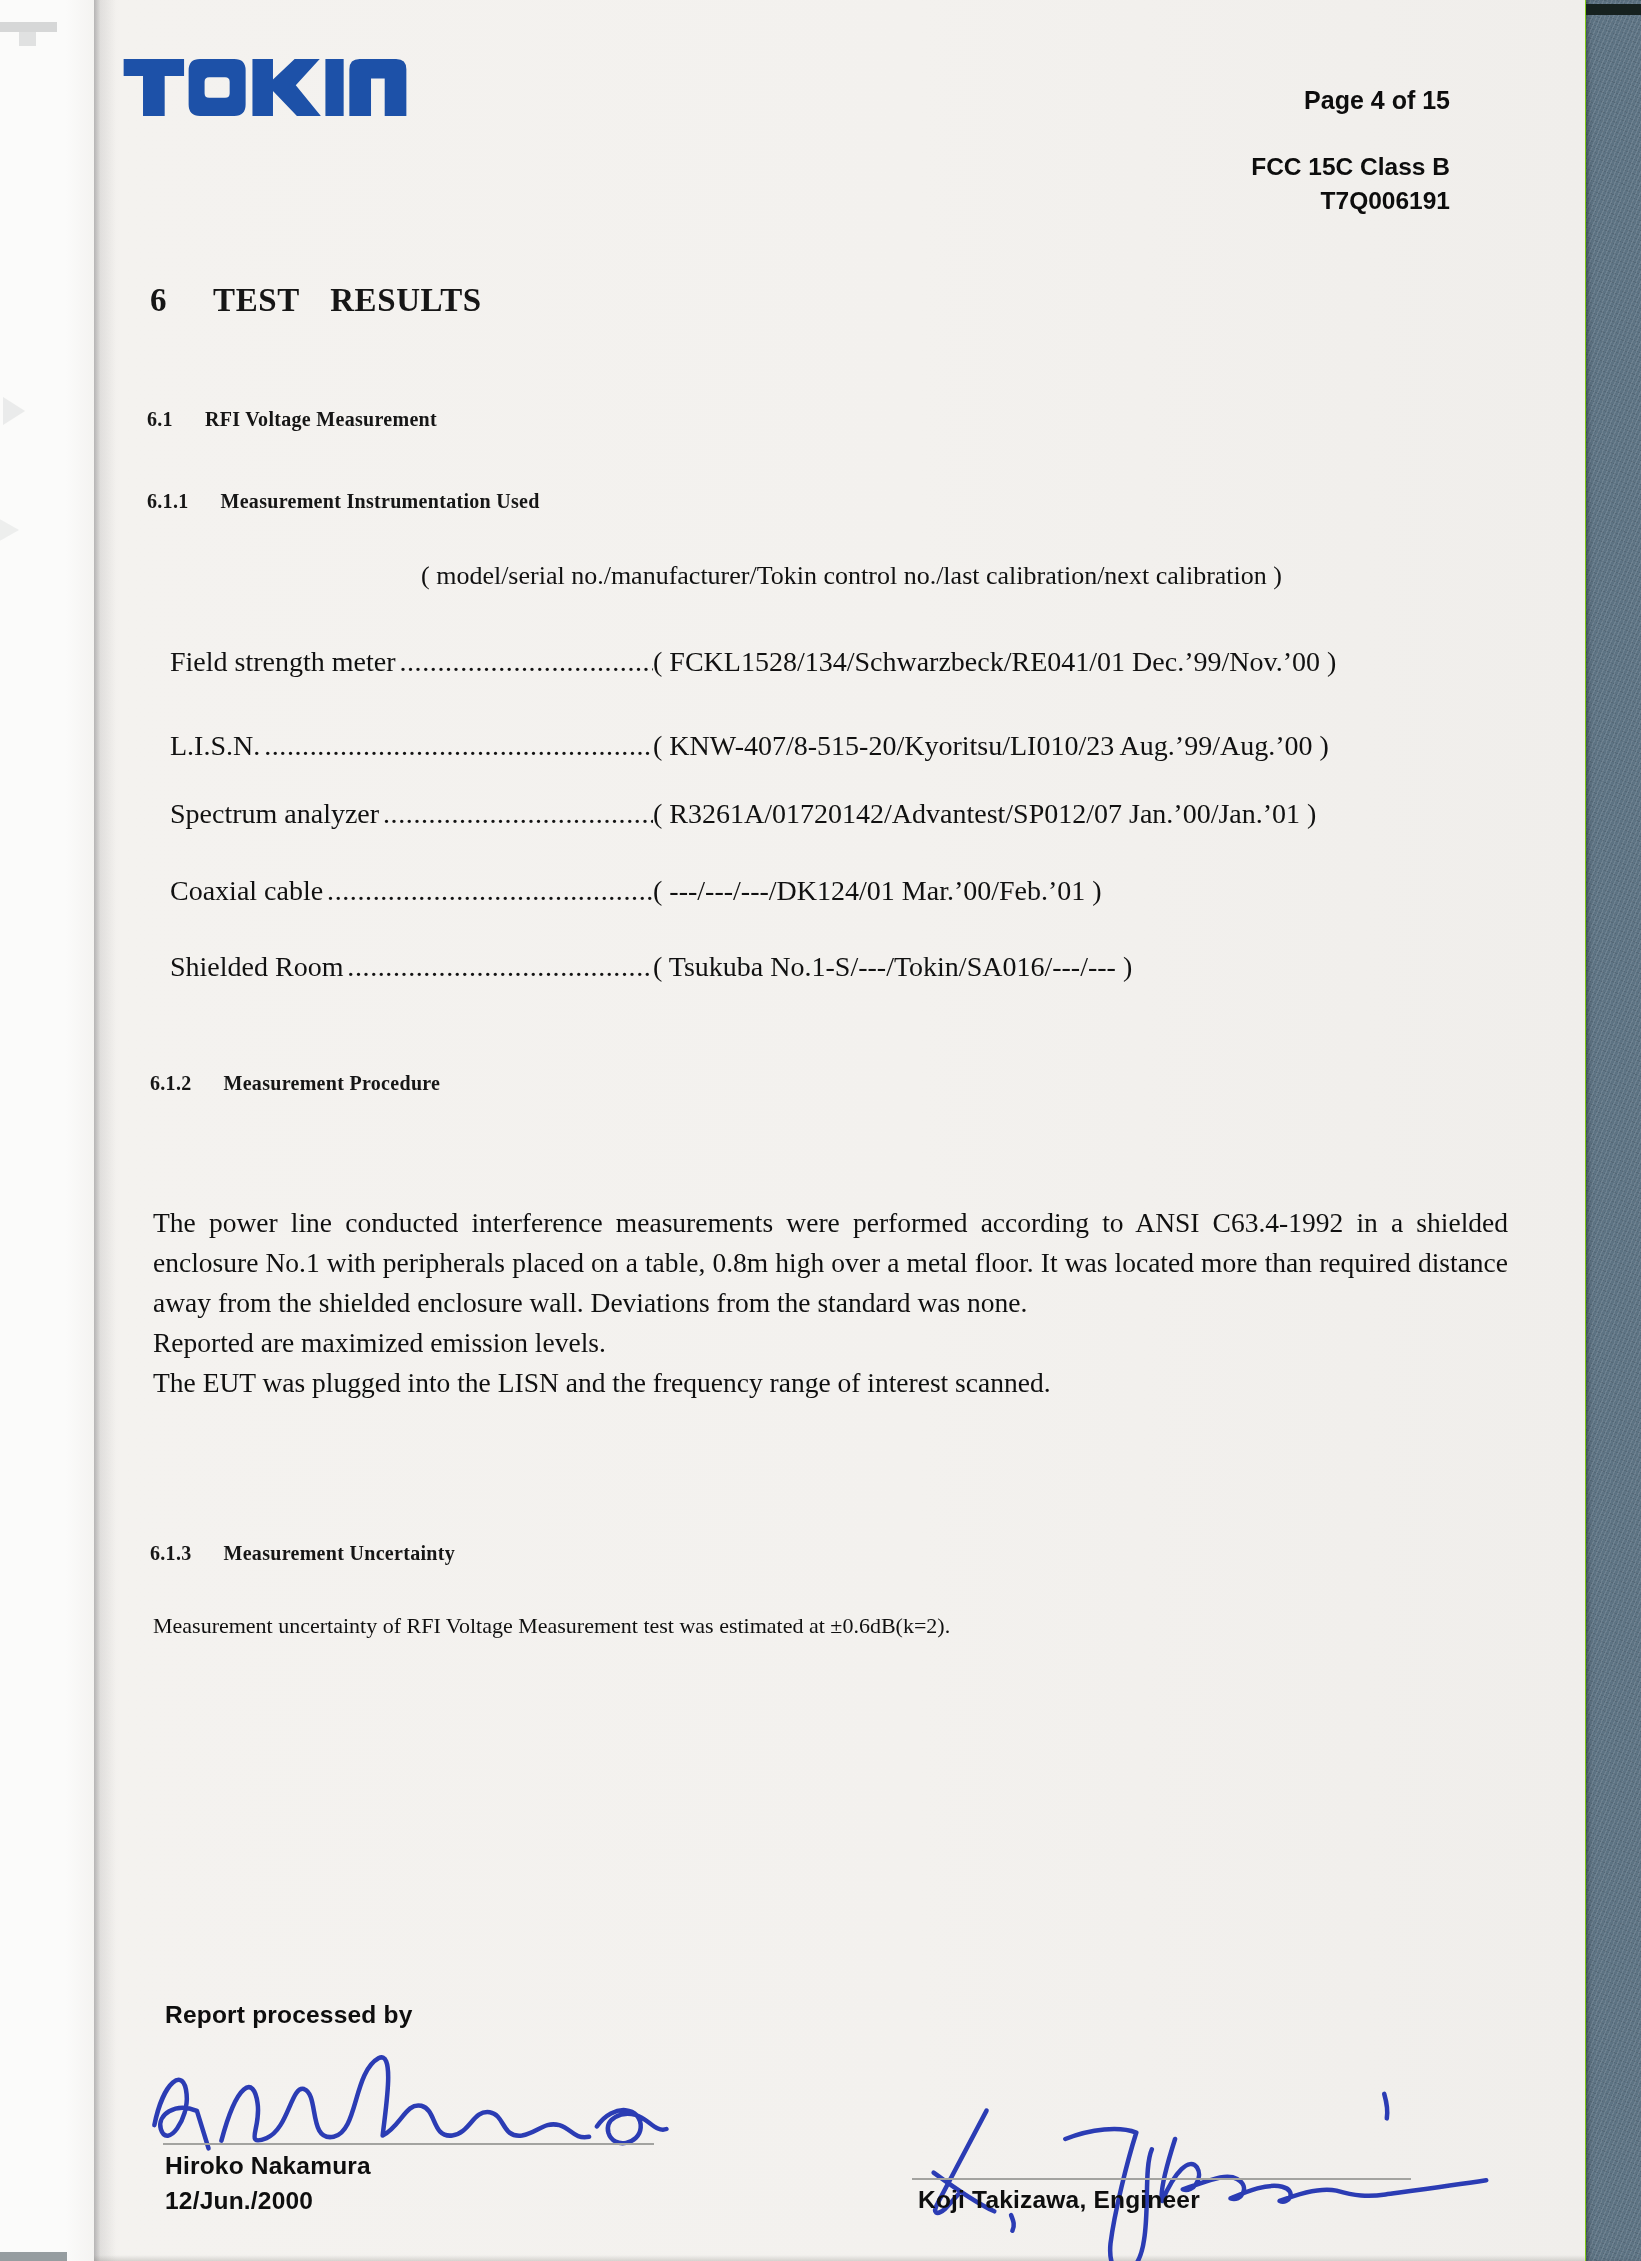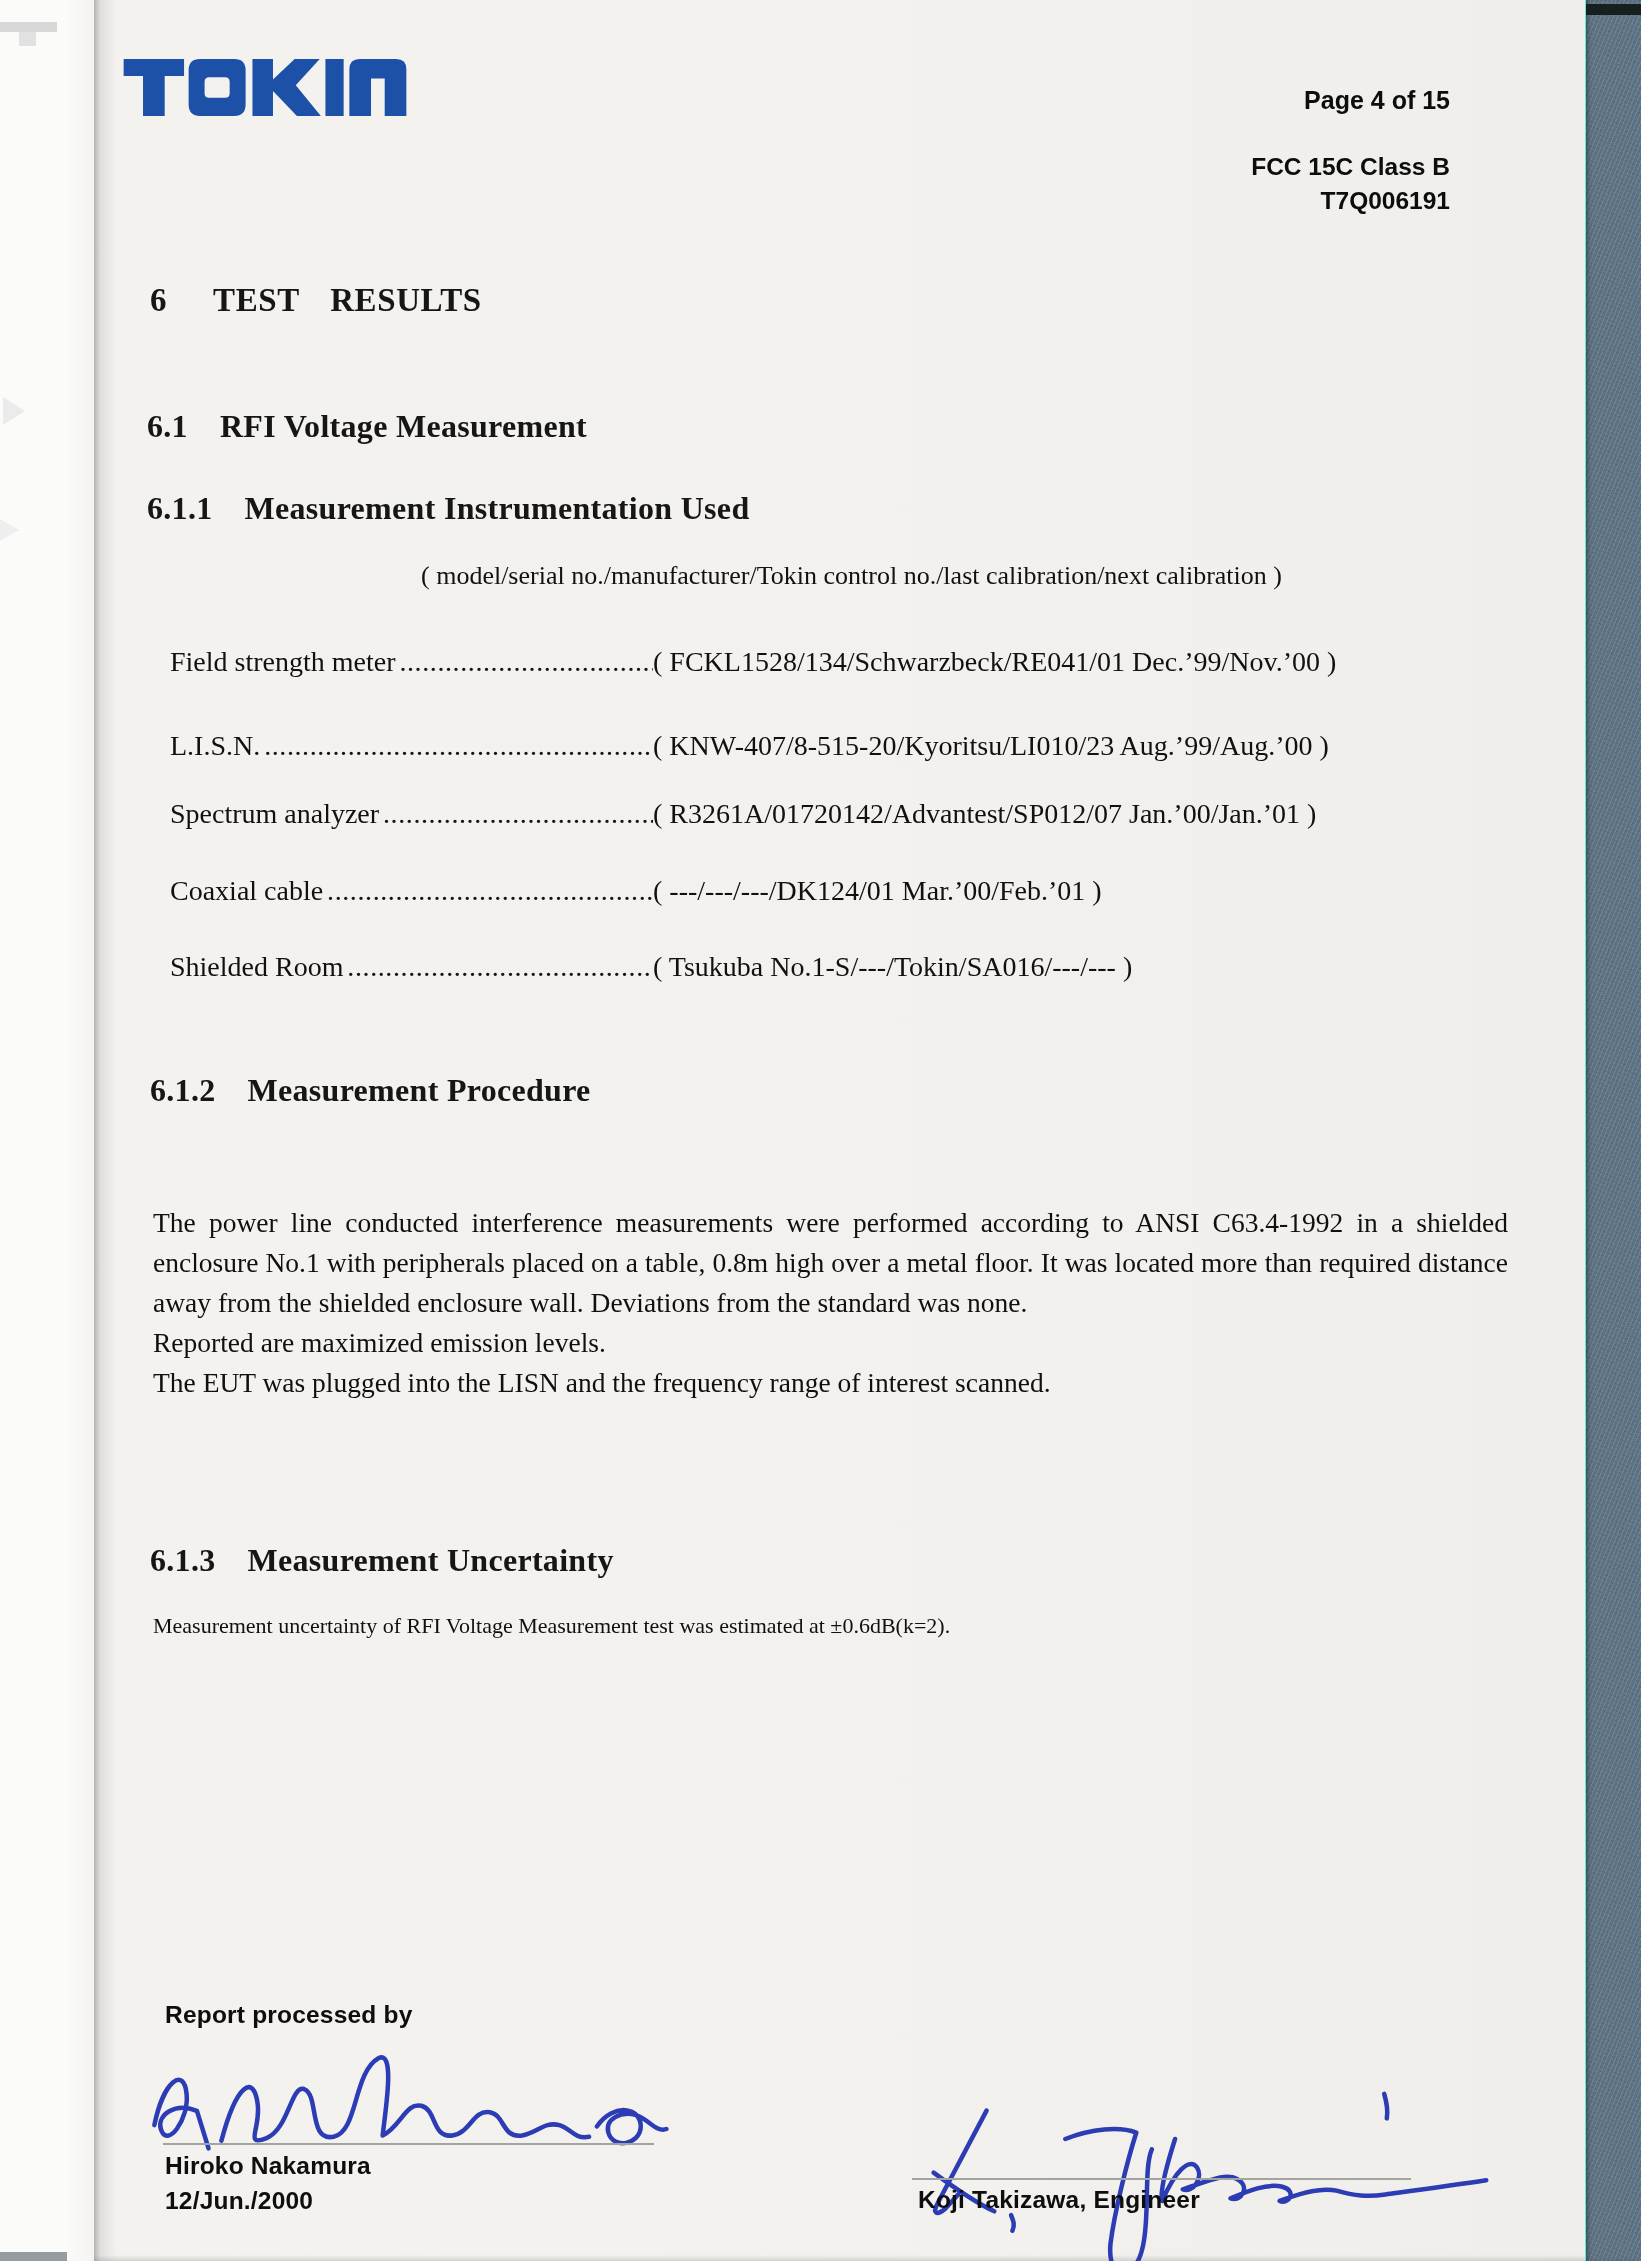--- a/index.html
+++ b/index.html
@@ -1,16 +1,16 @@
 <!DOCTYPE html>
 <html style="font-size:10.3px"><head>
 <meta charset="utf-8">
 <style>
   html,body{margin:0;padding:0;background:#ffffff;}
-  .shot{position:relative;width:1641px;height:2261px;overflow:hidden;background:#5eead4;
+  .shot{position:relative;width:1641px;height:2261px;overflow:hidden;background:#84cc16;
         font-family:"Liberation Serif", serif;color:#161616;}
 
   
   .under-page{position:absolute;left:0;top:0;width:94px;height:2261px;
               background:linear-gradient(90deg,#fbfbfa 0 70%,#f4f3f1);}
   .ghost-bar{position:absolute;left:0;top:22px;width:57px;height:9.7px;background:#c9cbcb;opacity:.75;}
   .ghost-stem{position:absolute;left:19.4px;top:32px;width:17px;height:14px;background:#d4d6d6;opacity:.7;}
   .ghost-arrow1{position:absolute;left:2.6px;top:397px;width:0;height:0;opacity:.5;
       border-top:14px solid transparent;border-bottom:14px solid transparent;border-left:22px solid #d9dbdb;}
   .ghost-arrow2{position:absolute;left:-3.9px;top:517px;width:0;height:0;opacity:.45;
@@ -39,21 +39,21 @@
   
   .hdr-sans{position:absolute;right:191px;text-align:right;
      font-family:"Liberation Sans", sans-serif;font-weight:bold;color:#0d0d0d;}
   .page-num{top:86px;font-size:25px;}
   .doc-ref{top:150px;font-size:24.5px;line-height:34px;}
 
   
   .h-main{position:absolute;left:150px;top:282px;font-size:33px;font-weight:bold;letter-spacing:0.6px;}
   .h-main .num{margin-right:35px;}
   .h-main .ttl{word-spacing:22px;margin-left:11px;}
-  .h-sub{position:absolute;font-size:32px;font-weight:bold;letter-spacing:0.3px;}
+  .h-sub{position:absolute;font-size:20px;font-weight:bold;letter-spacing:0.3px;}
   .h-sub .num{margin-right:32px;}
   .h61{left:147px;top:408px;}
   .h611{left:147px;top:490px;}
   .h612{left:150px;top:1072px;}
   .h613{left:150px;top:1542px;}
 
   .legend{position:absolute;left:421px;top:561px;font-size:26px;white-space:nowrap;color:#111;}
 
   
   .inst-row{position:absolute;left:170px;width:1343px;display:flex;align-items:baseline;

